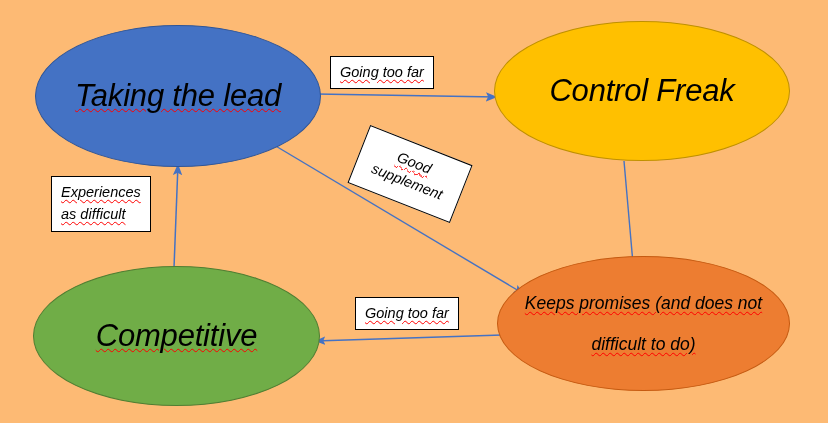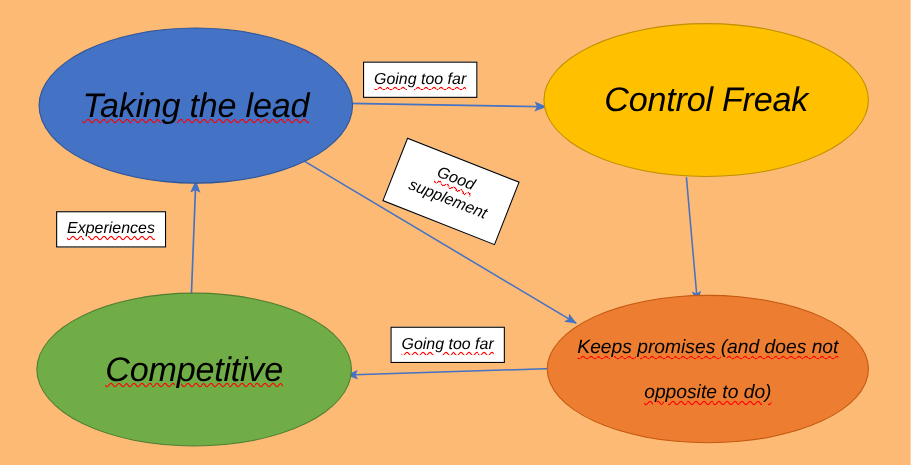--- a/index.html
+++ b/index.html
@@ -114,39 +114,40 @@
       <span>Control Freak</span>
     </span>
   </div>
 
   <div class="node" style="left:33px; top:266px; width:287px; height:140px; background:#70AD47; border:1.2px solid #507E32;">
     <span class="node-text big">
       <span class="sp">Competitive</span>
     </span>
   </div>
 
-  <div class="node" style="left:497px; top:268px; width:293px; height:135px; background:#ED7D31; border:1.2px solid #C55A11;">
+  <div class="node" style="left:497px; top:256px; width:293px; height:135px; background:#ED7D31; border:1.2px solid #C55A11;">
     <span class="node-text small">
       <span class="sp">Keeps promises (and does not</span><br>
       <br>
-      <span class="sp">opposite to do)</span>
+      <span class="sp">difficult to do)</span>
     </span>
   </div>
 
   <div class="label" style="left:330px; top:56px;">
     <span class="ln sp">Going too far</span>
   </div>
 
   <div class="label rot" style="left:355px; top:143px; width:110px;">
     <span class="ln sp">Good</span>
     <span class="ln">supplement</span>
   </div>
 
 
-  <div class="label left" style="left:51px; top:192px;">
+  <div class="label left" style="left:51px; top:176px;">
     <span class="ln sp">Experiences</span>
+    <span class="ln sp">as difficult</span>
   </div>
 
   <div class="label" style="left:355px; top:297px;">
     <span class="ln sp">Going too far</span>
   </div>
 
 </div>
 
 </body></html>

